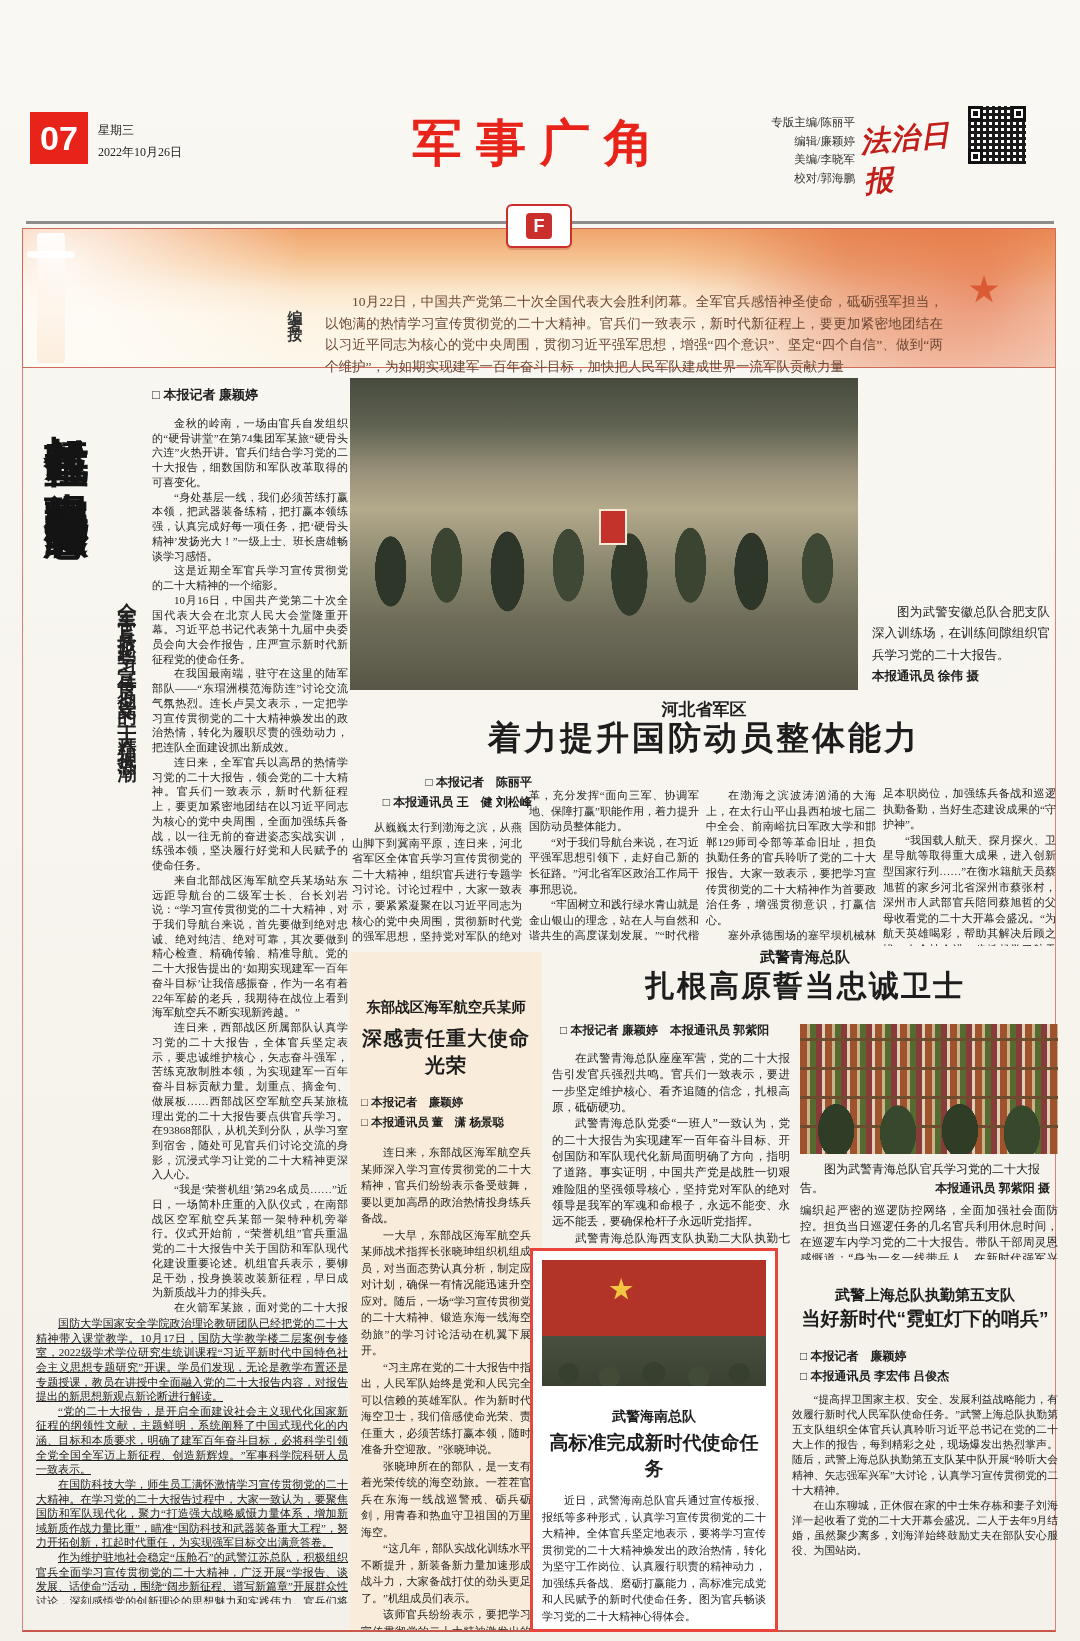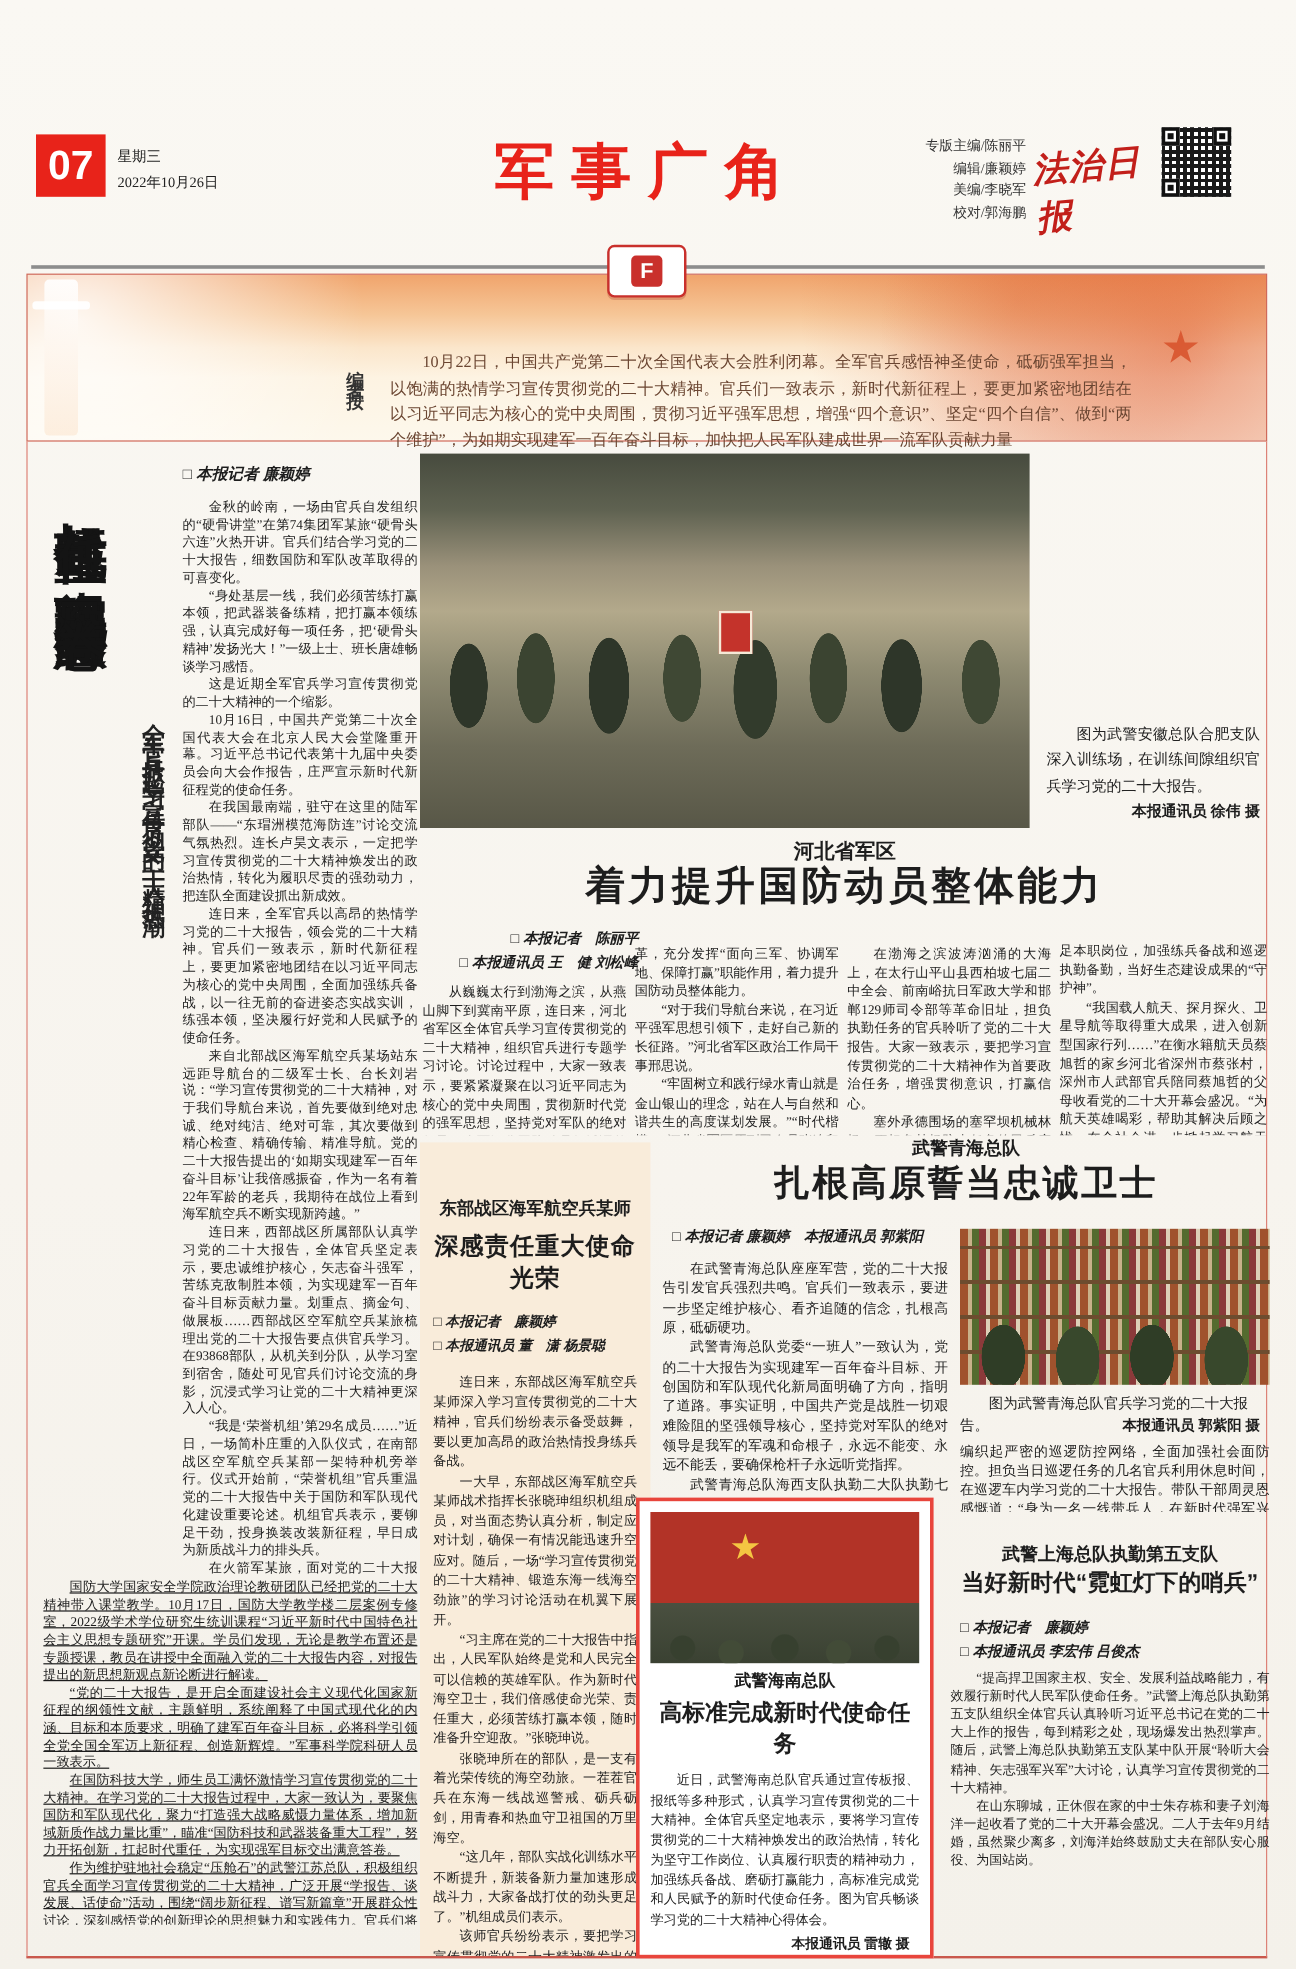--- a/index.html
+++ b/index.html
@@ -49,21 +49,21 @@
 
   
   #frame{position:absolute;left:22px;top:368px;width:1034px;height:1264px;box-sizing:border-box;
        border-left:1px solid #dd8277;border-right:1px solid #dd8277;border-bottom:2px solid #c9584c;}
 
   
   #vhead{position:absolute;left:38px;top:400px;height:950px;writing-mode:vertical-rl;
        font-family:"Liberation Sans",sans-serif;font-weight:900;font-size:44px;letter-spacing:2px;color:#141414;}
   #vsub{position:absolute;left:114px;top:588px;height:580px;writing-mode:vertical-rl;
        font-family:"Liberation Sans",sans-serif;font-weight:700;font-size:19px;letter-spacing:8px;color:#222;}
-  .byline{font-family:"Liberation Sans",sans-serif;font-weight:700;font-style:italic;}
+  .byline{font-family:"Liberation Sans",sans-serif;font-weight:700;}
   #leadcol{position:absolute;left:152px;top:386px;width:196px;height:928px;overflow:hidden;}
   #leadcol .byline{font-size:13px;margin:0 0 12px;}
   #leadcol p{margin:0;text-indent:2em;text-align:justify;font-size:11px;line-height:1.34;}
   #leadbottom{position:absolute;left:36px;top:1316px;width:312px;height:288px;overflow:hidden;}
   #leadbottom p{margin:0;text-indent:2em;text-align:justify;font-size:11px;line-height:1.33;text-decoration:underline;}
 
   
   #mainphoto{position:absolute;left:350px;top:378px;width:508px;height:312px;overflow:hidden;
      background:
        radial-gradient(ellipse 26px 58px at 8% 62%, #2e3629 60%, transparent 61%),
@@ -71,21 +71,21 @@
        radial-gradient(ellipse 28px 66px at 31% 62%, #2e3629 60%, transparent 61%),
        radial-gradient(ellipse 26px 60px at 43% 60%, #3f4834 60%, transparent 61%),
        radial-gradient(ellipse 30px 68px at 55% 63%, #323b2c 60%, transparent 61%),
        radial-gradient(ellipse 26px 62px at 67% 60%, #3b4431 60%, transparent 61%),
        radial-gradient(ellipse 28px 64px at 79% 62%, #2e3629 60%, transparent 61%),
        radial-gradient(ellipse 26px 58px at 92% 61%, #3f4834 60%, transparent 61%),
        linear-gradient(180deg,#474b3e 0%,#5f6251 15%,#9a917a 30%,#b3a98b 42%,#8f8b72 58%,#6e6c59 78%,#585747 100%);}
   #booklet{position:absolute;left:49%;top:42%;width:24px;height:32px;background:#c4332b;border:2px solid #f5e9d7;}
   #mpcap{position:absolute;left:872px;top:602px;width:178px;font-size:12.5px;line-height:1.7;
        text-align:justify;text-indent:2em;color:#222;}
-  #mpcredit{position:absolute;left:872px;top:668px;width:178px;font-weight:700;font-size:12.5px;text-align:right;
+  #mpcredit{position:absolute;left:872px;top:668px;width:178px;font-weight:700;font-size:12.5px;text-align:left;
        font-family:"Liberation Sans",sans-serif;}
 
   
   .kicker{text-align:center;font-family:"Liberation Sans",sans-serif;font-weight:700;}
   .headline{text-align:center;font-family:"Liberation Sans",sans-serif;font-weight:900;}
   #hb-kicker{position:absolute;left:350px;top:698px;width:708px;font-size:17px;}
   #hb-head{position:absolute;left:350px;top:716px;width:708px;font-size:33px;letter-spacing:3px;}
   #hb-bylines{position:absolute;left:352px;top:772px;width:180px;}
   #hb-bylines p{margin:0;font-size:12px;line-height:1.7;text-align:right;}
   .hbcol{position:absolute;overflow:hidden;}
@@ -131,21 +131,21 @@
   #hn-photo{width:100%;height:126px;position:relative;overflow:hidden;
      background:
        radial-gradient(circle at 12% 90%, #37402f 10px, transparent 11px),
        radial-gradient(circle at 30% 93%, #424b37 10px, transparent 11px),
        radial-gradient(circle at 50% 90%, #37402f 11px, transparent 12px),
        radial-gradient(circle at 70% 93%, #424b37 10px, transparent 11px),
        radial-gradient(circle at 88% 90%, #37402f 10px, transparent 11px),
        linear-gradient(180deg,#b23327 0 60%, #4a5040 60%, #3a4132 100%);}
   #hn-star{position:absolute;left:30%;top:14%;width:24px;height:24px;background:#f4c542;
        clip-path:polygon(50% 0%,61% 35%,98% 35%,68% 57%,79% 91%,50% 70%,21% 91%,32% 57%,2% 35%,39% 35%);}
-  #hn-kicker{font-size:14px;margin-top:6px;}
+  #hn-kicker{font-size:14px;margin-top:22px;}
   #hn-head{font-size:19px;margin:4px 0 10px;}
   #hn-body{margin:0;text-indent:2em;text-align:justify;font-size:11px;line-height:1.5;}
   #hn-credit{margin:4px 8px 0 0;font-weight:700;font-size:11.5px;text-align:right;font-family:"Liberation Sans",sans-serif;}
 
   
   #sh-kicker{position:absolute;left:792px;top:1286px;width:266px;font-size:15px;}
   #sh-head{position:absolute;left:790px;top:1306px;width:270px;font-size:19px;letter-spacing:0;}
   #sh-bylines{position:absolute;left:800px;top:1346px;width:250px;}
   #sh-bylines p{margin:0;font-size:12px;line-height:1.7;}
   #sh-body{position:absolute;left:792px;top:1392px;width:266px;height:236px;overflow:hidden;}

